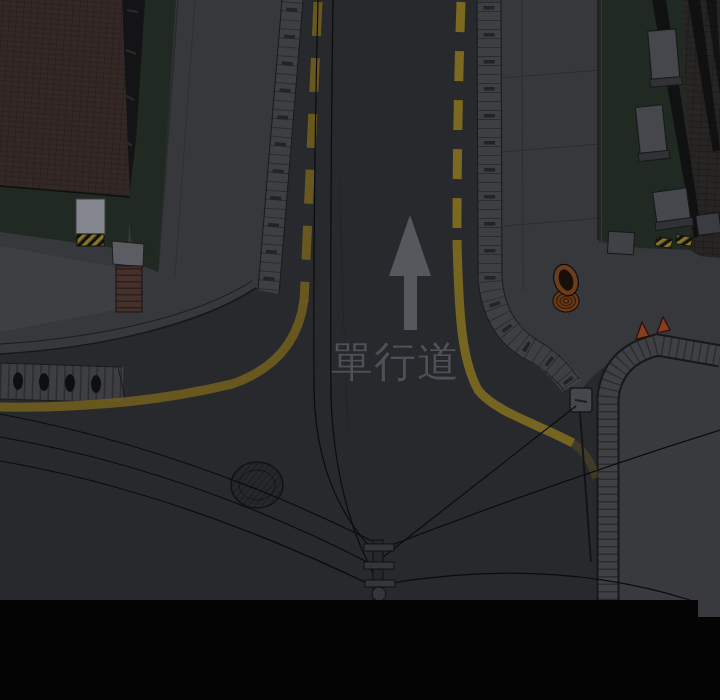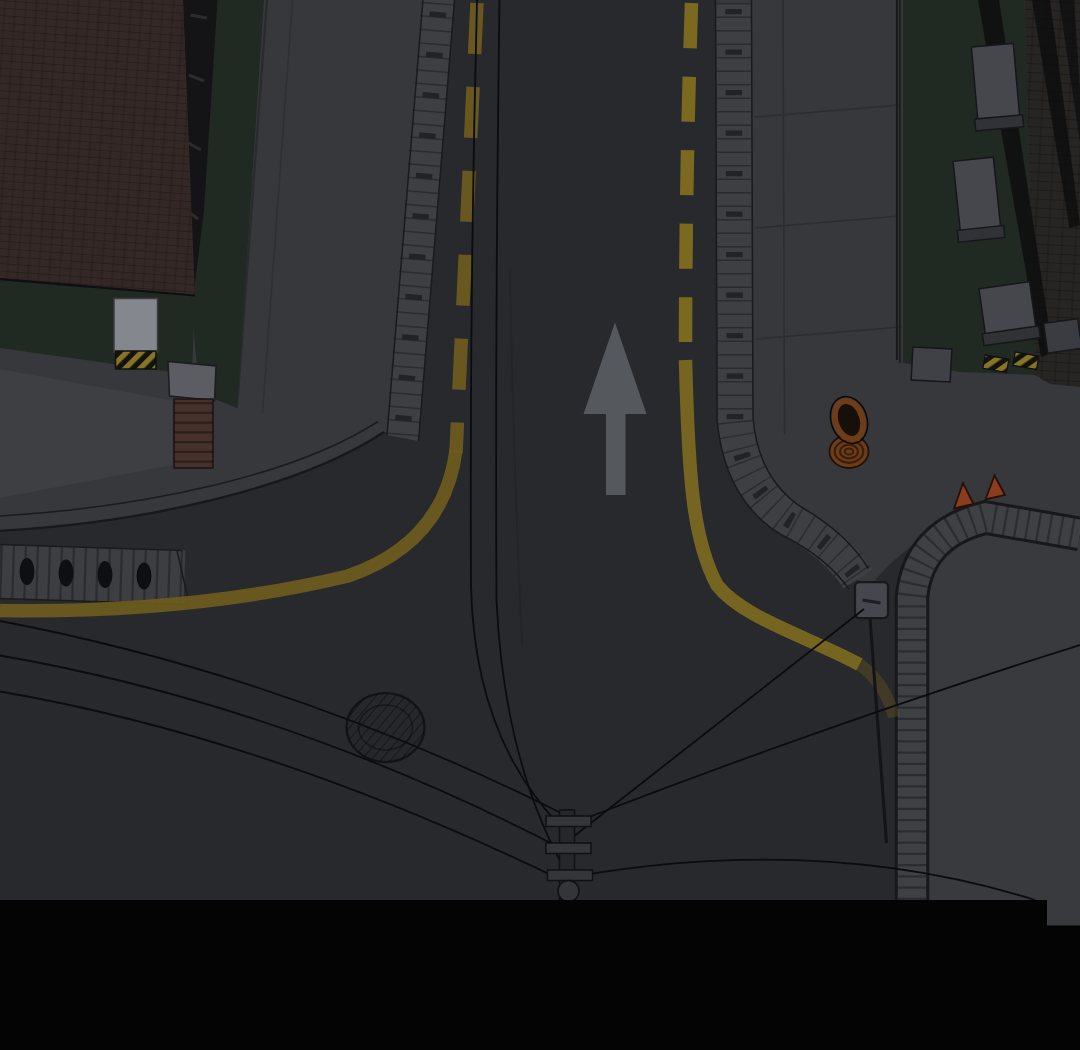--- a/index.html
+++ b/index.html
@@ -183,13 +183,14 @@
     <rect x="373" y="540" width="10" height="60" fill="#26272b" stroke="#101114" stroke-width="1"></rect>
     <rect x="364" y="544" width="30" height="7" fill="#34363a" stroke="#101114" stroke-width="1"></rect>
     <rect x="364" y="562" width="30" height="7" fill="#34363a" stroke="#101114" stroke-width="1"></rect>
     <rect x="365" y="580" width="30" height="7" fill="#34363a" stroke="#101114" stroke-width="1"></rect>
     <circle cx="379" cy="594" r="7" fill="#333539" stroke="#0f1013" stroke-width="1"></circle>
   </g>
 
   <path d="M0,600 L698,600 L698,617 L720,617 L720,700 L0,700 Z" style="fill:var(--black-band,#040404)"></path>
 </svg>
 
+<div class="marking-text">單行道</div>
 </div>
 
 </body></html>

